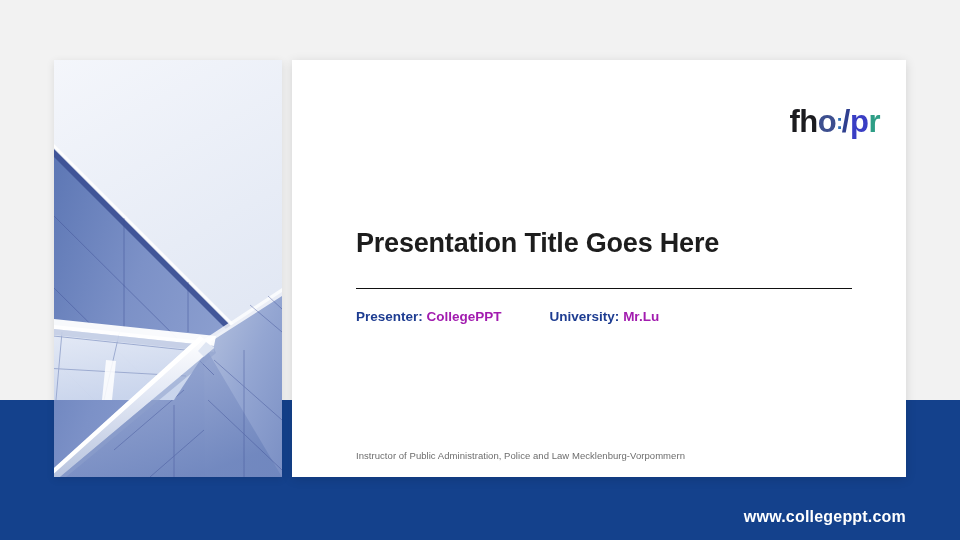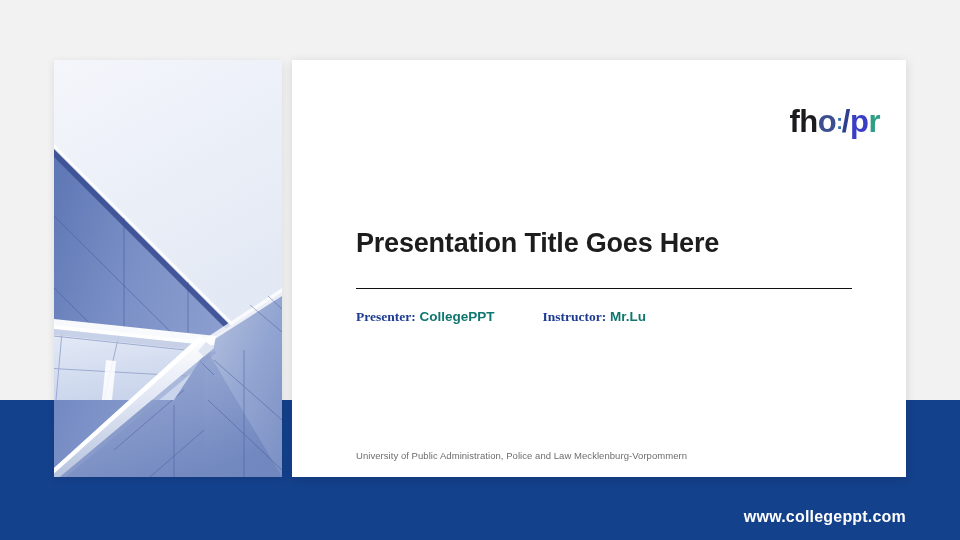--- a/index.html
+++ b/index.html
@@ -107,22 +107,22 @@
     left: 64px;
     top: 249px;
     width: 520px;
     font-size: 13.5px;
     font-weight: bold;
     white-space: nowrap;
     line-height: 1.2;
   }
   #meta-row .meta-group { display: inline-block; }
   #meta-row .meta-gap { display: inline-block; width: 48px; }
-  #meta-row .meta-label { color: #1d3c91; font-family: Liberation Serif, serif; }
-  #meta-row .meta-value { color: #0f766e; }
+  #meta-row .meta-label { color: #1d3c91; }
+  #meta-row .meta-value { color: #a21caf; }
 
   
   #card-footer {
     position: absolute;
     left: 64px;
     top: 390px;
     width: 520px;
     font-size: 9.5px;
     color: #6d6d6d;
     letter-spacing: 0.05px;
@@ -156,25 +156,25 @@
     <div id="logo">
       <span class="lg-fh">fh</span><span class="lg-o">o</span><span class="lg-dot">:</span><span class="lg-slash">/</span><span class="lg-p">p</span><span class="lg-r">r</span>
     </div>
 
     <div id="title">Presentation Title Goes Here</div>
 
     <div id="title-rule"></div>
 
     <div id="meta-row">
       <span class="meta-group"><span class="meta-label">Presenter:</span>
-        <span class="meta-value">CollegePPT</span></span><span class="meta-gap"></span><span class="meta-group"><span class="meta-label">Instructor:</span>
+        <span class="meta-value">CollegePPT</span></span><span class="meta-gap"></span><span class="meta-group"><span class="meta-label">University:</span>
         <span class="meta-value">Mr.Lu</span></span>
     </div>
 
-    <div id="card-footer">University of Public Administration, Police and Law Mecklenburg-Vorpommern</div>
+    <div id="card-footer">Instructor of Public Administration, Police and Law Mecklenburg-Vorpommern</div>
   </div>
 
   <div id="photo">
     <svg width="228" height="417" viewBox="0 0 228 417" xmlns="http://www.w3.org/2000/svg">
       <defs>
         <linearGradient id="skyGrad" x1="0" y1="0" x2="0.3" y2="1">
           <stop offset="0%" stop-color="#f4f6fb"></stop>
           <stop offset="55%" stop-color="#e7ecf6"></stop>
           <stop offset="100%" stop-color="#dde4f2"></stop>
         </linearGradient>

